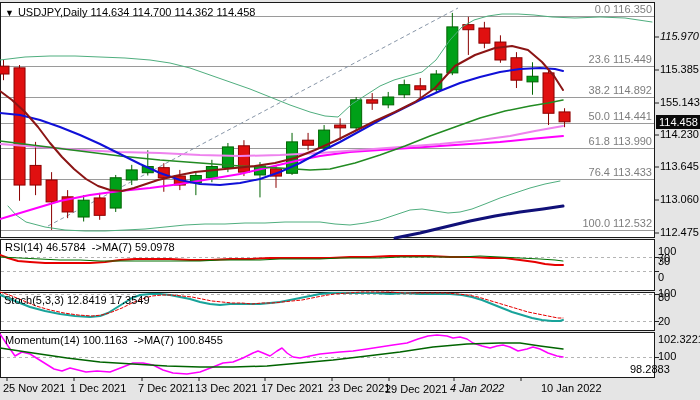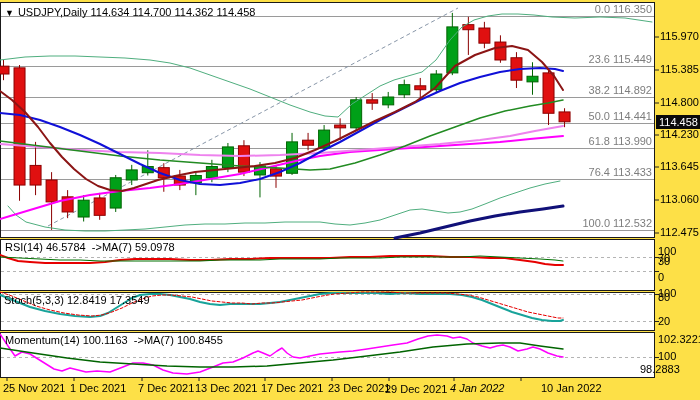--- a/index.html
+++ b/index.html
@@ -1,16 +1,16 @@
 <!DOCTYPE html>
 <html><head>
 <meta charset="utf-8">
 <style>
   html,body{margin:0;padding:0;background:#fff;}
-  .stage{position:relative;width:700px;height:400px;background:#fde047;overflow:hidden;
+  .stage{position:relative;width:700px;height:400px;background:#e5e5e5;overflow:hidden;
          font-family:"Liberation Sans",sans-serif;}
   .lbl{position:absolute;font-size:11px;line-height:11px;color:#000;white-space:pre;}
   .hdr{position:absolute;left:5px;top:6px;font-size:11px;color:#000;white-space:pre;}
   .hdr .tri{font-size:9px;margin-right:4px;}
   .ind-lbl{position:absolute;font-size:11px;color:#000;white-space:pre;}
   .tag{position:absolute;left:656px;background:#0a0a0a;color:#fff;font-size:11px;
        line-height:14px;height:14px;width:44px;padding-left:3px;}
   svg{position:absolute;left:0;top:0;}
 </style>
 </head>
@@ -162,24 +162,24 @@
       <div class="lbl" style="right:48px;top:217.5px;width:120px;text-align:right;color:#7d7d7d;">100.0 112.532</div>
       <div class="lbl" style="left:658px;top:246px;">100</div>
       <div class="lbl" style="left:658px;top:253px;">70</div>
       <div class="lbl" style="left:658px;top:256px;text-align:center;">30</div>
       <div class="lbl" style="left:658px;top:272px;">0</div>
       <div class="lbl" style="left:658px;top:288px;">100</div>
       <div class="lbl" style="left:658px;top:292px;">80</div>
       <div class="lbl" style="left:658px;top:316px;">20</div>
       <div class="lbl" style="left:658px;top:334px;">102.3221</div>
       <div class="lbl" style="left:658px;top:351px;">100</div>
-      <div class="lbl" style="left:630px;top:364px;margin-left:10px;">98.2883</div>
-      <div class="lbl" style="left:660px;top:31px;">115.970</div>
+      <div class="lbl" style="left:630px;top:364px;">98.2883</div>
+      <div class="lbl" style="left:660px;top:31px;font-style:italic;">115.970</div>
       <div class="lbl" style="left:660px;top:64px;">115.385</div>
-      <div class="lbl" style="left:660px;top:97px;">114.800</div>
+      <div class="lbl" style="left:660px;top:97px;">155.143</div>
       <div class="lbl" style="left:660px;top:129px;">114.230</div>
       <div class="lbl" style="left:660px;top:161px;">113.645</div>
       <div class="lbl" style="left:660px;top:194px;">113.060</div>
       <div class="lbl" style="left:660px;top:227px;">112.475</div>
       <div class="lbl" style="left:3px;top:383px;">25 Nov 2021</div>
       <div class="lbl" style="left:70px;top:383px;">1 Dec 2021</div>
       <div class="lbl" style="left:138px;top:383px;">7 Dec 2021</div>
       <div class="lbl" style="left:195px;top:383px;">13 Dec 2021</div>
       <div class="lbl" style="left:261px;top:383px;">17 Dec 2021</div>
       <div class="lbl" style="left:328px;top:383px;">23 Dec 2021</div>

